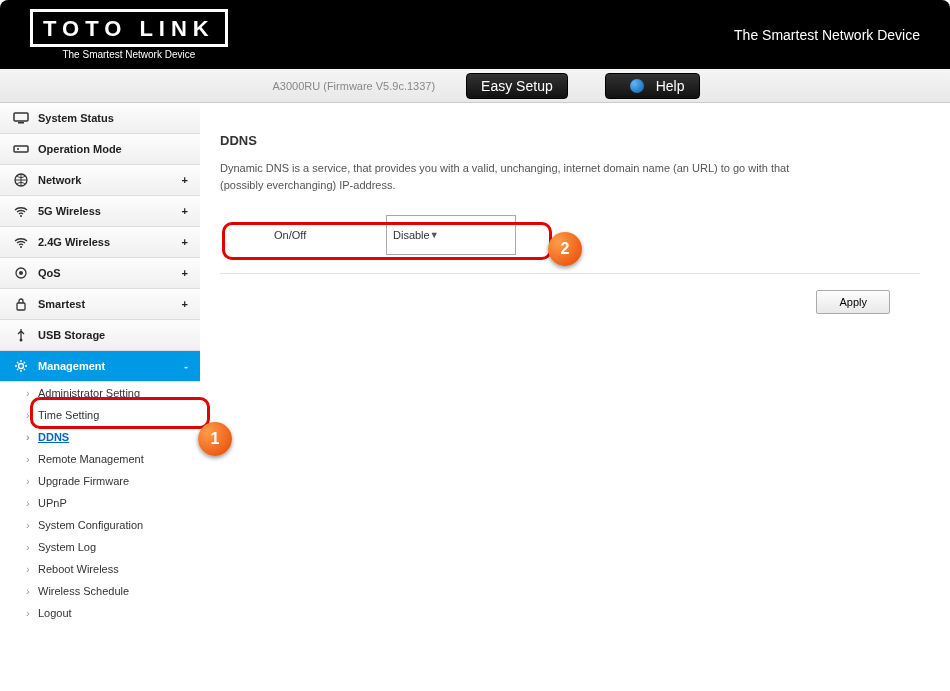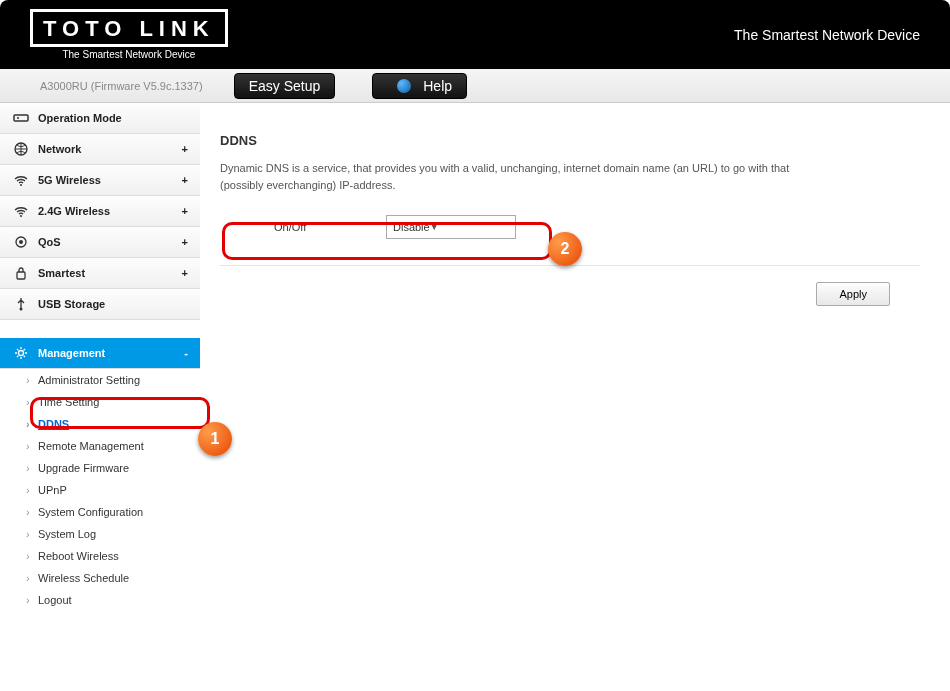--- a/index.html
+++ b/index.html
@@ -3,44 +3,44 @@
 <meta charset="utf-8">
 <style>
 * { margin: 0; padding: 0; box-sizing: border-box; }
 body { font-family: Arial, sans-serif; background: #fff; font-size: 12px; color: #333; }
 .outer { width: 950px; height: 691px; background: #fff; position: relative; border-radius: 8px; overflow: hidden; }
 .blackbar { background: #000; height: 69px; padding: 20px 30px; display: flex; justify-content: space-between; align-items: center; }
 .logo { border: 3px solid #fff; padding: 4px 10px 2px; display: inline-block; }
 .logo-top { color: #fff; font-size: 22px; font-weight: bold; letter-spacing: 6px; }
 .logo-bottom { color: #fff; font-size: 10px; text-align: center; margin-top: 2px; }
 .tagline { color: #fff; font-size: 14px; }
-.graybar { background: linear-gradient(#f5f5f5,#e8e8e8); height: 34px; border-bottom: 1px solid #ccc; display: flex; align-items: center; justify-content: flex-start; padding: 0 18px 0 40px; }
+.graybar { background: linear-gradient(#f5f5f5,#e8e8e8); height: 34px; border-bottom: 1px solid #ccc; display: flex; align-items: center; justify-content: center; padding: 0 18px 0 40px; }
 .device-info { color: #888; font-size: 11px; }
 .topbtns { display: flex; gap: 6px; }
 .btn-dark { background: linear-gradient(#333,#111); color: #fff; border: 1px solid #000; border-radius: 4px; padding: 4px 14px; font-size: 14px; cursor: pointer; margin-left: 31px; }
 .btn-help { display: flex; align-items: center; gap: 12px; padding-left: 24px; }
 .help-icon { width: 14px; height: 14px; border-radius: 50%; background: radial-gradient(circle at 30% 30%, #5eb8ff, #0d5da0); display: inline-block; }
 .body-row { display: flex; }
 .sidebar { width: 200px; background: #fff; }
 .nav-item { display: flex; align-items: center; padding: 8px 12px; border-bottom: 1px solid #ddd; background: linear-gradient(#fdfdfd,#f0f0f0); cursor: pointer; font-size: 11px; font-weight: bold; color: #222; position: relative; }
 .nav-item .plus { margin-left: auto; font-weight: bold; }
-.nav-item.active { background: #0099e6; color: #fff; margin-top: 18px; }
+.nav-item.active { background: #0099e6; color: #fff; }
 .nav-item.active .plus { color: #fff; }
 .nav-icon { width: 18px; height: 14px; margin-right: 8px; display: inline-flex; align-items: center; justify-content: center; }
 .sub-item { padding: 5px 12px 5px 38px; font-size: 11px; color: #333; cursor: pointer; position: relative; }
 .sub-item::before { content: "›"; position: absolute; left: 26px; color: #999; }
 .sub-item.selected { color: #0066cc; text-decoration: underline; font-weight: bold; }
 .main { flex: 1; padding: 30px 30px 30px 20px; position: relative; }
 .page-title { font-size: 13px; font-weight: bold; margin-bottom: 12px; }
 .page-desc { font-size: 11px; color: #555; line-height: 1.5; margin-bottom: 12px; max-width: 600px; }
 .form-row { display: flex; align-items: center; padding: 10px 6px; }
 .form-label { width: 160px; font-size: 11px; color: #333; padding-left: 48px; }
-.select { width: 130px; height: 24px; border: 1px solid #aaa; background: #fff; padding: 2px 6px; font-size: 11px; position: relative; display: flex; align-items: center; cursor: pointer; }
+.select { width: 130px; height: 40px; border: 1px solid #aaa; background: #fff; padding: 2px 6px; font-size: 11px; position: relative; display: flex; align-items: center; cursor: pointer; }
 .select .caret { font-size: 9px; color: #555; }
-.apply-row { text-align: right; padding: 16px 30px 0 0; border-top: 1px solid #e5e5e5; margin-top: 16px; }
+.apply-row { text-align: right; padding: 16px 30px 0 0; border-top: 1px solid #e5e5e5; margin-top: 8px; }
 .btn-apply { background: linear-gradient(#fdfdfd,#e8e8e8); border: 1px solid #aaa; padding: 5px 22px; font-size: 11px; cursor: pointer; border-radius: 2px; }
 .highlight-box { position: absolute; border: 3px solid #e30000; border-radius: 10px; pointer-events: none; }
 .hb1 { left: 30px; top: 397px; width: 180px; height: 32px; }
 .hb2 { left: 222px; top: 222px; width: 330px; height: 38px; }
 .badge { position: absolute; width: 34px; height: 34px; border-radius: 50%; background: radial-gradient(circle at 30% 30%, #ff9c4a, #e64500); color: #fff; font-weight: bold; font-size: 16px; display: flex; align-items: center; justify-content: center; box-shadow: 0 2px 4px rgba(0,0,0,0.4); }
 .b1 { left: 198px; top: 422px; }
 .b2 { left: 548px; top: 232px; }
 svg { display: block; }
 </style>
 </head>
@@ -65,20 +65,29 @@
       <button class="btn-dark btn-help">
         <span class="help-icon"></span>
         <span>Help</span>
       </button>
     </div>
   </div>
 
   <div class="body-row">
     <div class="sidebar">
 
+      <div class="nav-item">
+        <span class="nav-icon">
+            <svg width="16" height="12" viewBox="0 0 16 12">
+              <rect x="1" y="1" width="14" height="8" rx="1" fill="none" stroke="#333" stroke-width="1.5"></rect>
+              <rect x="5" y="10" width="6" height="1.5" fill="#333"></rect>
+            </svg>
+          </span>
+        <span>System Status</span>
+      </div>
 
       <div class="nav-item">
         <span class="nav-icon">
             <svg width="16" height="12" viewBox="0 0 16 12">
               <rect x="1" y="3" width="14" height="6" rx="1" fill="none" stroke="#333" stroke-width="1.5"></rect>
               <circle cx="5" cy="6" r="1" fill="#333"></circle>
             </svg>
           </span>
         <span>Operation Mode</span>
       </div>

